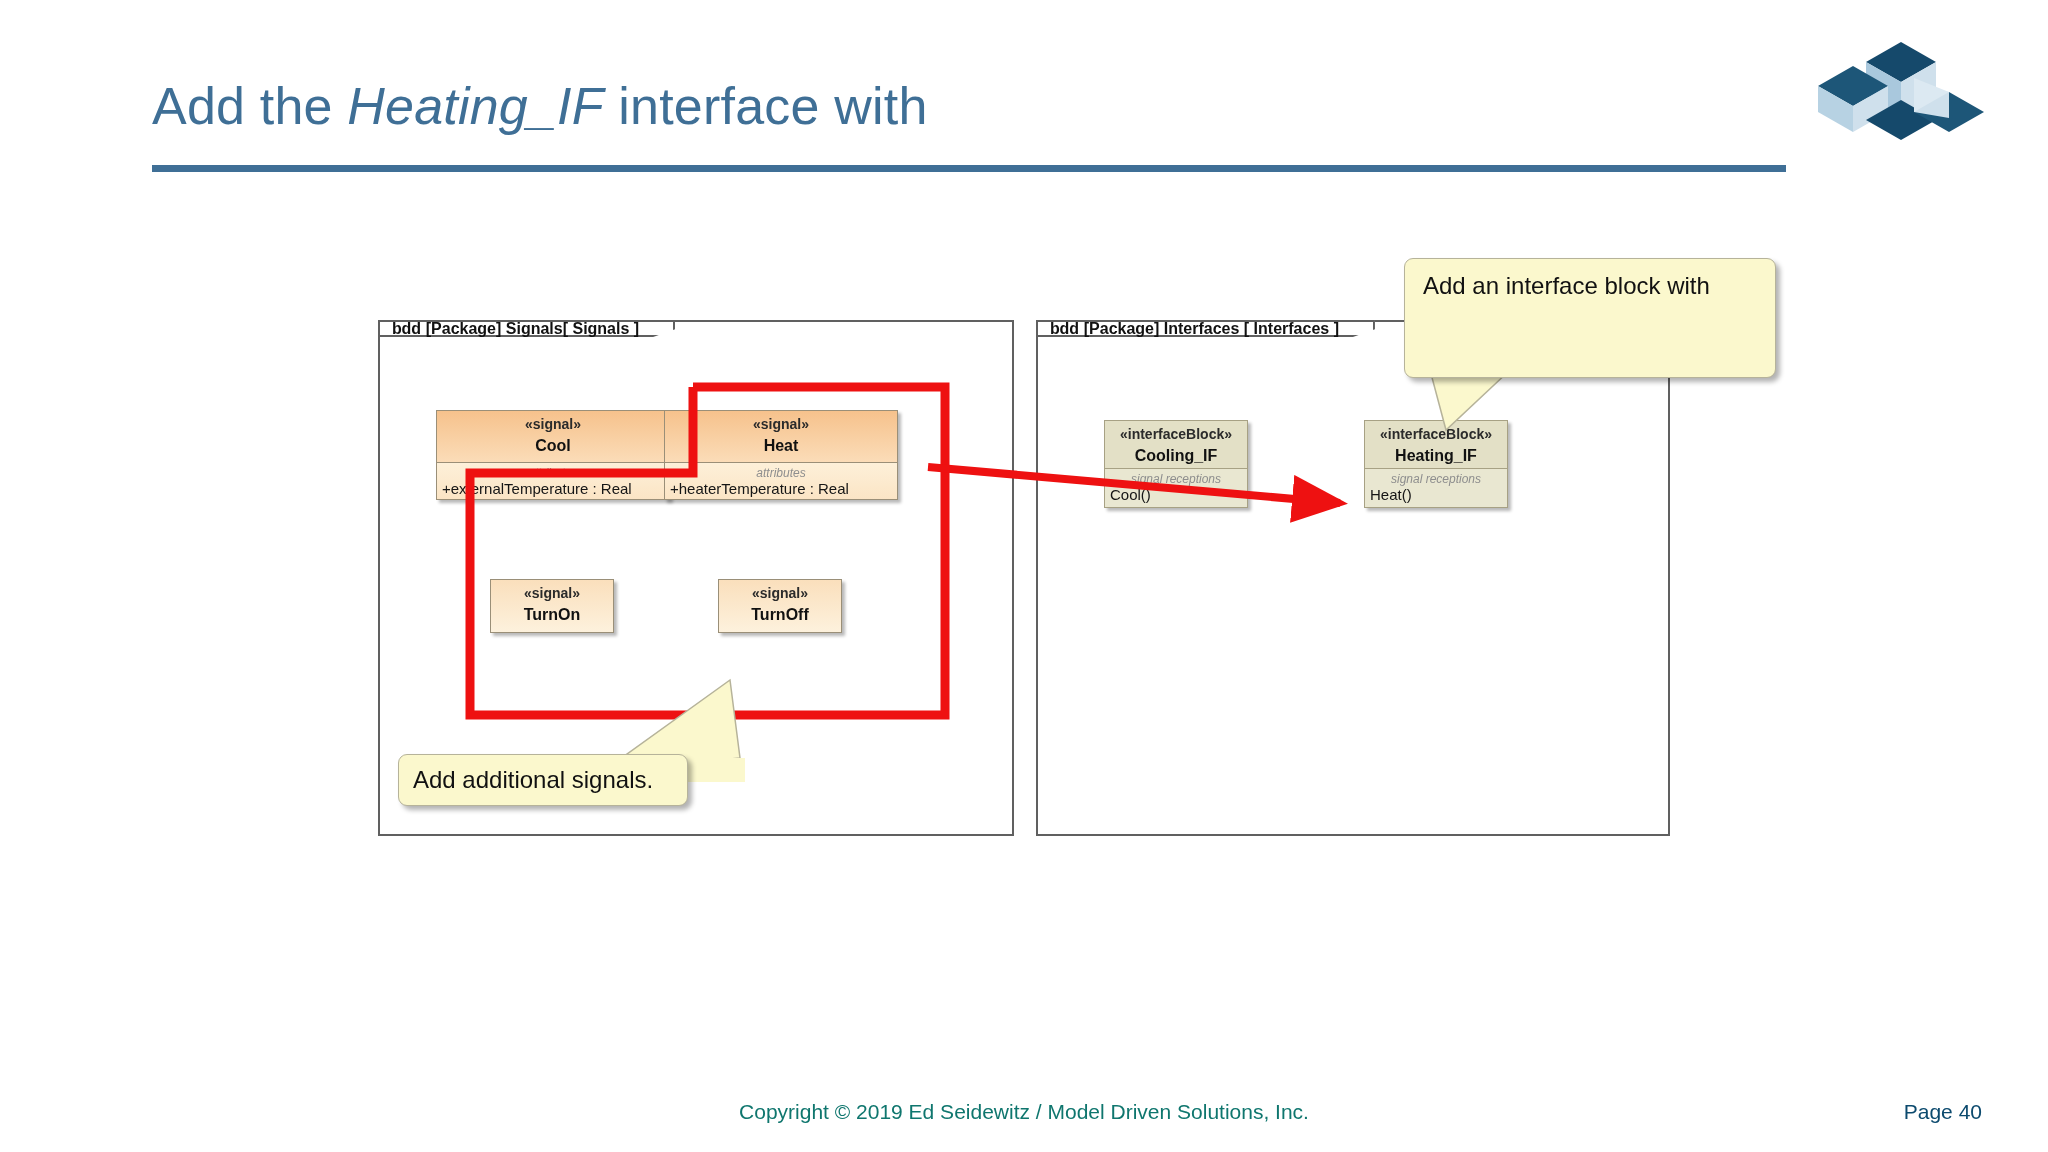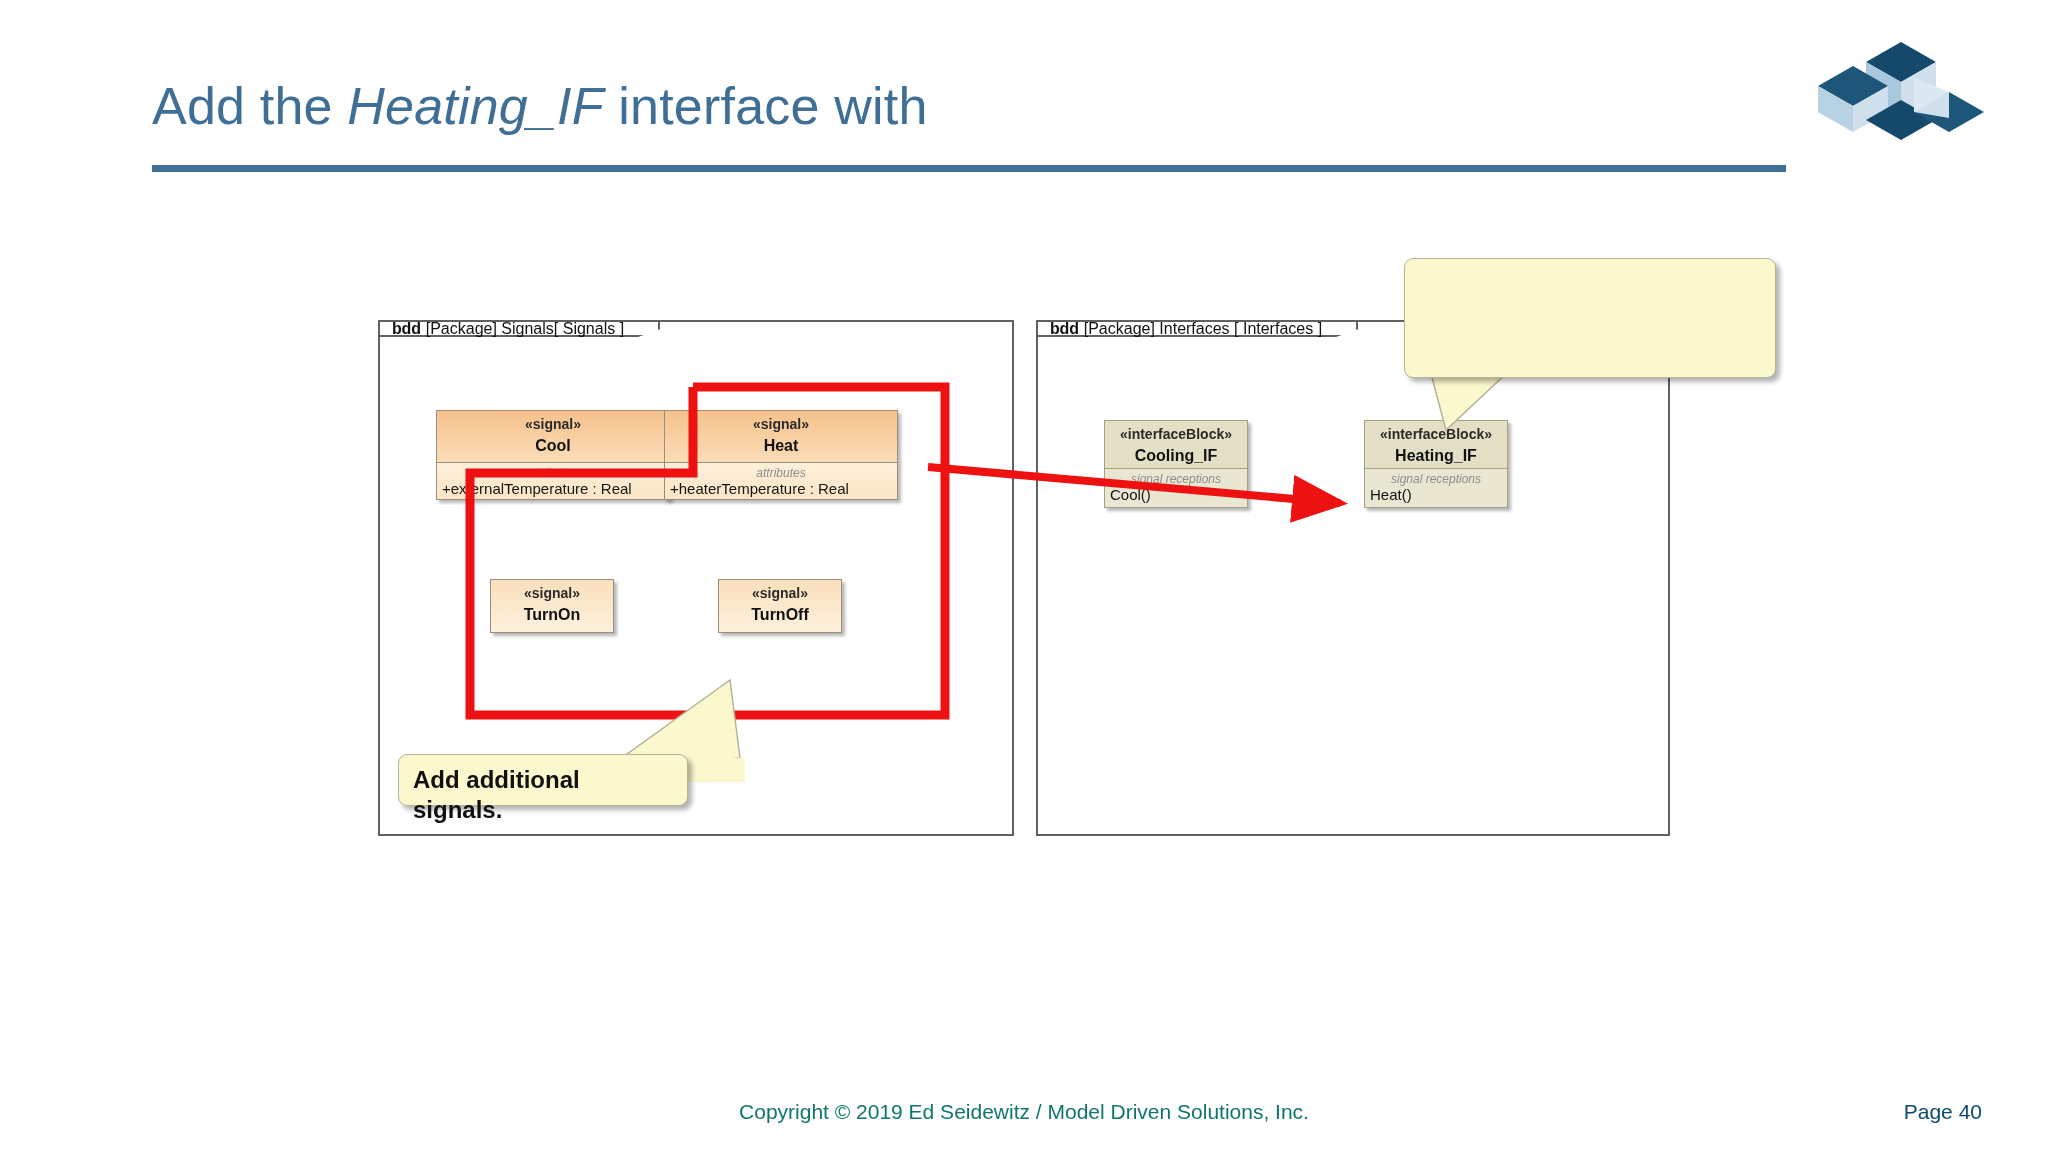--- a/index.html
+++ b/index.html
@@ -68,21 +68,21 @@
     background: #ffffff;
     box-sizing: border-box;
     display: flex;
     align-items: center;
     font-size: 16px;
     color: #111111;
     white-space: nowrap;
     clip-path: polygon(0 0, 100% 0, 100% 55%, calc(100% - 22px) 100%, 0 100%);
   }
   .frame-label .kw { font-weight: bold; letter-spacing: -0.2px; }
-  .frame-label .rest { font-weight: normal; margin-left: 5px; }
+  .frame-label .rest { font-weight: bold; margin-left: 5px; }
 
   
   .uml-block {
     position: absolute;
     box-sizing: border-box;
     border: 1px solid #9a8f78;
     box-shadow: 3px 3px 3px rgba(0,0,0,0.28);
     overflow: hidden;
   }
   .uml-head {
@@ -166,21 +166,21 @@
     font-size: 24px;
     color: #111111;
     line-height: 1.27;
   }
   .callout-box .ital { font-style: italic; }
   .callout-tail { position: absolute; pointer-events: none; }
 
   #callout-interface { left: 1404px; top: 258px; width: 372px; height: 120px; }
   #callout-interface-tail { left: 1416px; top: 330px; width: 220px; height: 115px; }
 
-  #callout-signals { left: 398px; top: 754px; width: 290px; height: 52px; padding: 10px 14px; font-weight: bold; }
+  #callout-signals { left: 398px; top: 754px; width: 290px; height: 52px; padding: 10px 14px; }
   #callout-signals-tail { left: 600px; top: 676px; width: 180px; height: 110px; }
 
   
   #footer-copyright {
     position: absolute;
     left: 0;
     top: 1100px;
     width: 2048px;
     text-align: center;
     font-size: 21px;
@@ -310,20 +310,21 @@
   </svg>
 </div>
 
 <div id="callout-interface-tail" class="callout-tail">
   <svg width="220" height="115" viewBox="0 0 220 115" xmlns="http://www.w3.org/2000/svg">
     <polygon points="6,10 126,10 30,100" fill="#fbf8cd" stroke="#b6b39a" stroke-width="1.5"></polygon>
     <rect x="0" y="0" width="135" height="11" fill="#fbf8cd"></rect>
   </svg>
 </div>
 <div class="callout-box" id="callout-interface">
+  <div>Add an interface block with</div>
 </div>
 
 <div id="callout-signals-tail" class="callout-tail">
   <svg width="180" height="110" viewBox="0 0 180 110" xmlns="http://www.w3.org/2000/svg">
     <polygon points="130,4 140,82 2,96" fill="#fbf8cd" stroke="#b6b39a" stroke-width="1.5"></polygon>
     <rect x="0" y="82" width="145" height="24" fill="#fbf8cd"></rect>
   </svg>
 </div>
 <div class="callout-box" id="callout-signals">
   <div>Add additional signals.</div>

